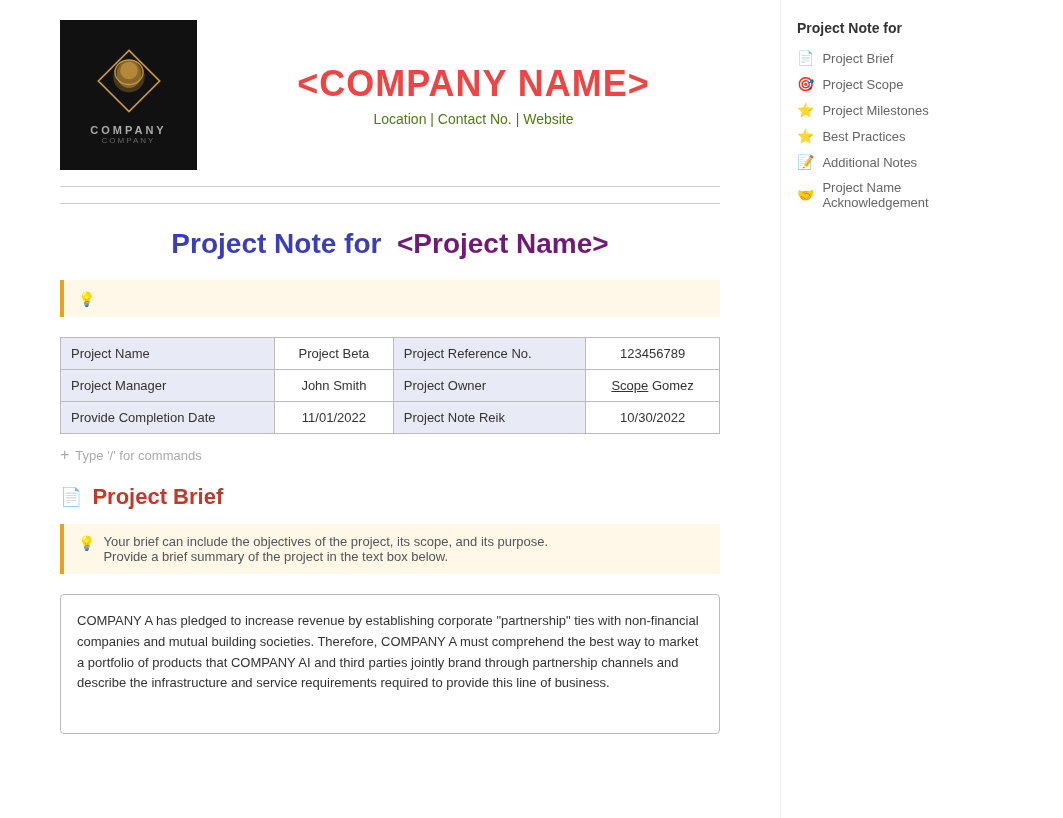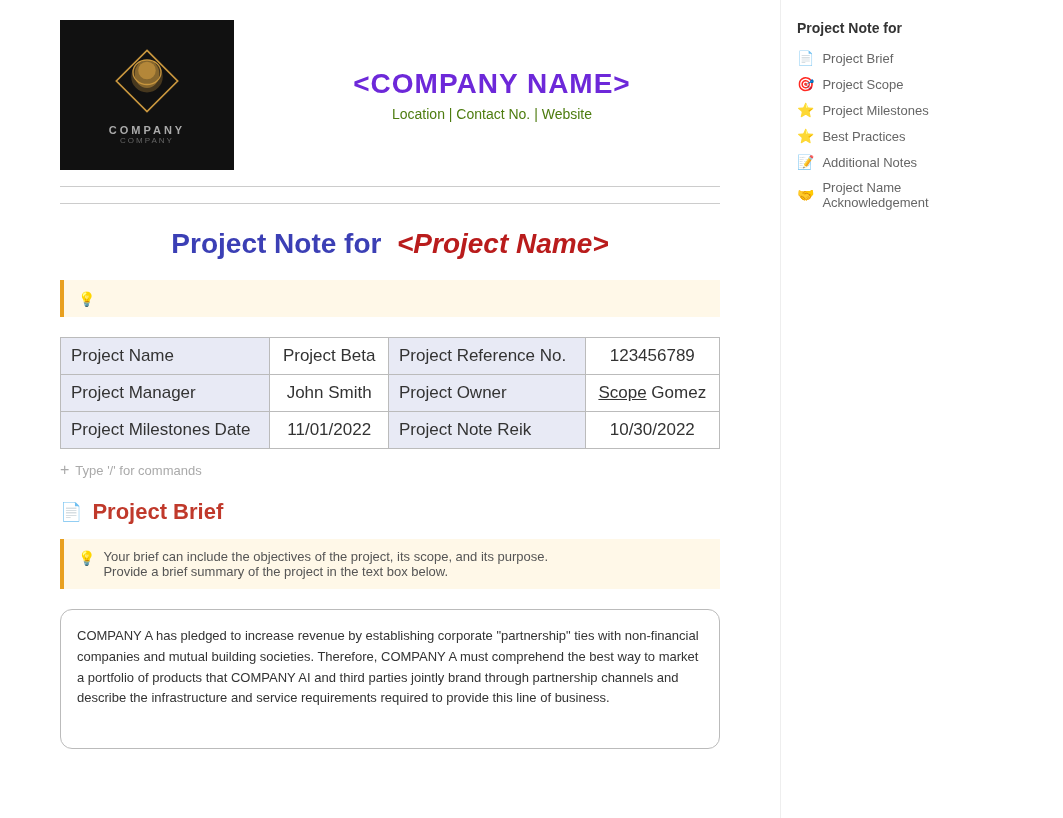--- a/index.html
+++ b/index.html
@@ -30,21 +30,21 @@
 
     
     .header-section {
       display: flex;
       align-items: center;
       padding: 20px 0 16px 0;
       border-bottom: 1px solid #ccc;
       gap: 30px;
     }
     .logo-box {
-      width: 174px;
+      width: 137px;
       height: 150px;
       background: #111;
       display: flex;
       flex-direction: column;
       align-items: center;
       justify-content: center;
       flex-shrink: 0;
     }
     .logo-diamond {
       width: 70px;
@@ -65,23 +65,23 @@
     .logo-subtext {
       color: #666;
       font-size: 8px;
       letter-spacing: 2px;
     }
     .company-info {
       flex: 1;
       text-align: center;
     }
     .company-name {
-      font-size: 28px;
-      font-weight: bold;
-      color: #6d28d9;
+      font-size: 36px;
+      font-weight: bold;
+      color: #ef4444;
       letter-spacing: 1px;
     }
     .company-contact {
       color: #4d7c0f;
       font-size: 14px;
       margin-top: 6px;
     }
 
     
     .divider {
@@ -92,22 +92,21 @@
 
     
     .project-title {
       text-align: center;
       margin: 24px 0 20px 0;
       font-size: 28px;
       font-weight: bold;
       color: #3b3fb5;
     }
     .project-title-italic {
-      font-style: italic;
-      color: #b91c1c;
+      color: #701a75;
     }
 
     
     .info-box {
       background: #fff8e8;
       border-left: 4px solid #e8a020;
       padding: 10px 14px;
       margin-bottom: 20px;
       color: #555;
       font-size: 13px;
@@ -120,21 +119,21 @@
       font-size: 14px;
       flex-shrink: 0;
       margin-top: 1px;
     }
 
     
     .project-table {
       width: 100%;
       border-collapse: collapse;
       margin-bottom: 12px;
-      font-size: 17px;
+      font-size: 13px;
     }
     .project-table td {
       border: 1px solid #bbb;
       padding: 8px 10px;
     }
     .project-table td:first-child,
     .project-table td:nth-child(3) {
       background: #e8eaf5;
       color: #333;
       font-weight: normal;
@@ -172,21 +171,21 @@
     }
     .section-heading-text {
       font-size: 22px;
       font-weight: bold;
       color: #c0392b;
     }
 
     
     .brief-box {
       border: 1px solid #bbb;
-      border-radius: 12px;
+      border-radius: 4px;
       padding: 16px;
       font-size: 13px;
       color: #333;
       line-height: 1.6;
       min-height: 140px;
     }
 
     
     .sidebar-title {
       font-size: 14px;
@@ -262,21 +261,21 @@
             <td>Project Reference No.</td>
             <td>123456789</td>
           </tr>
           <tr>
             <td>Project Manager</td>
             <td>John Smith</td>
             <td>Project Owner</td>
             <td><span style="text-decoration:underline">Scope</span> Gomez</td>
           </tr>
           <tr>
-            <td>Project Milestones Date</td>
+            <td>Provide Completion Date</td>
             <td>11/01/2022</td>
             <td>Project Note Reik</td>
             <td>10/30/2022</td>
           </tr>
         </tbody>
     </table>
 
     <div class="command-hint">
       <span class="command-hint-plus">+</span>
       <span>Type '/' for commands</span>

